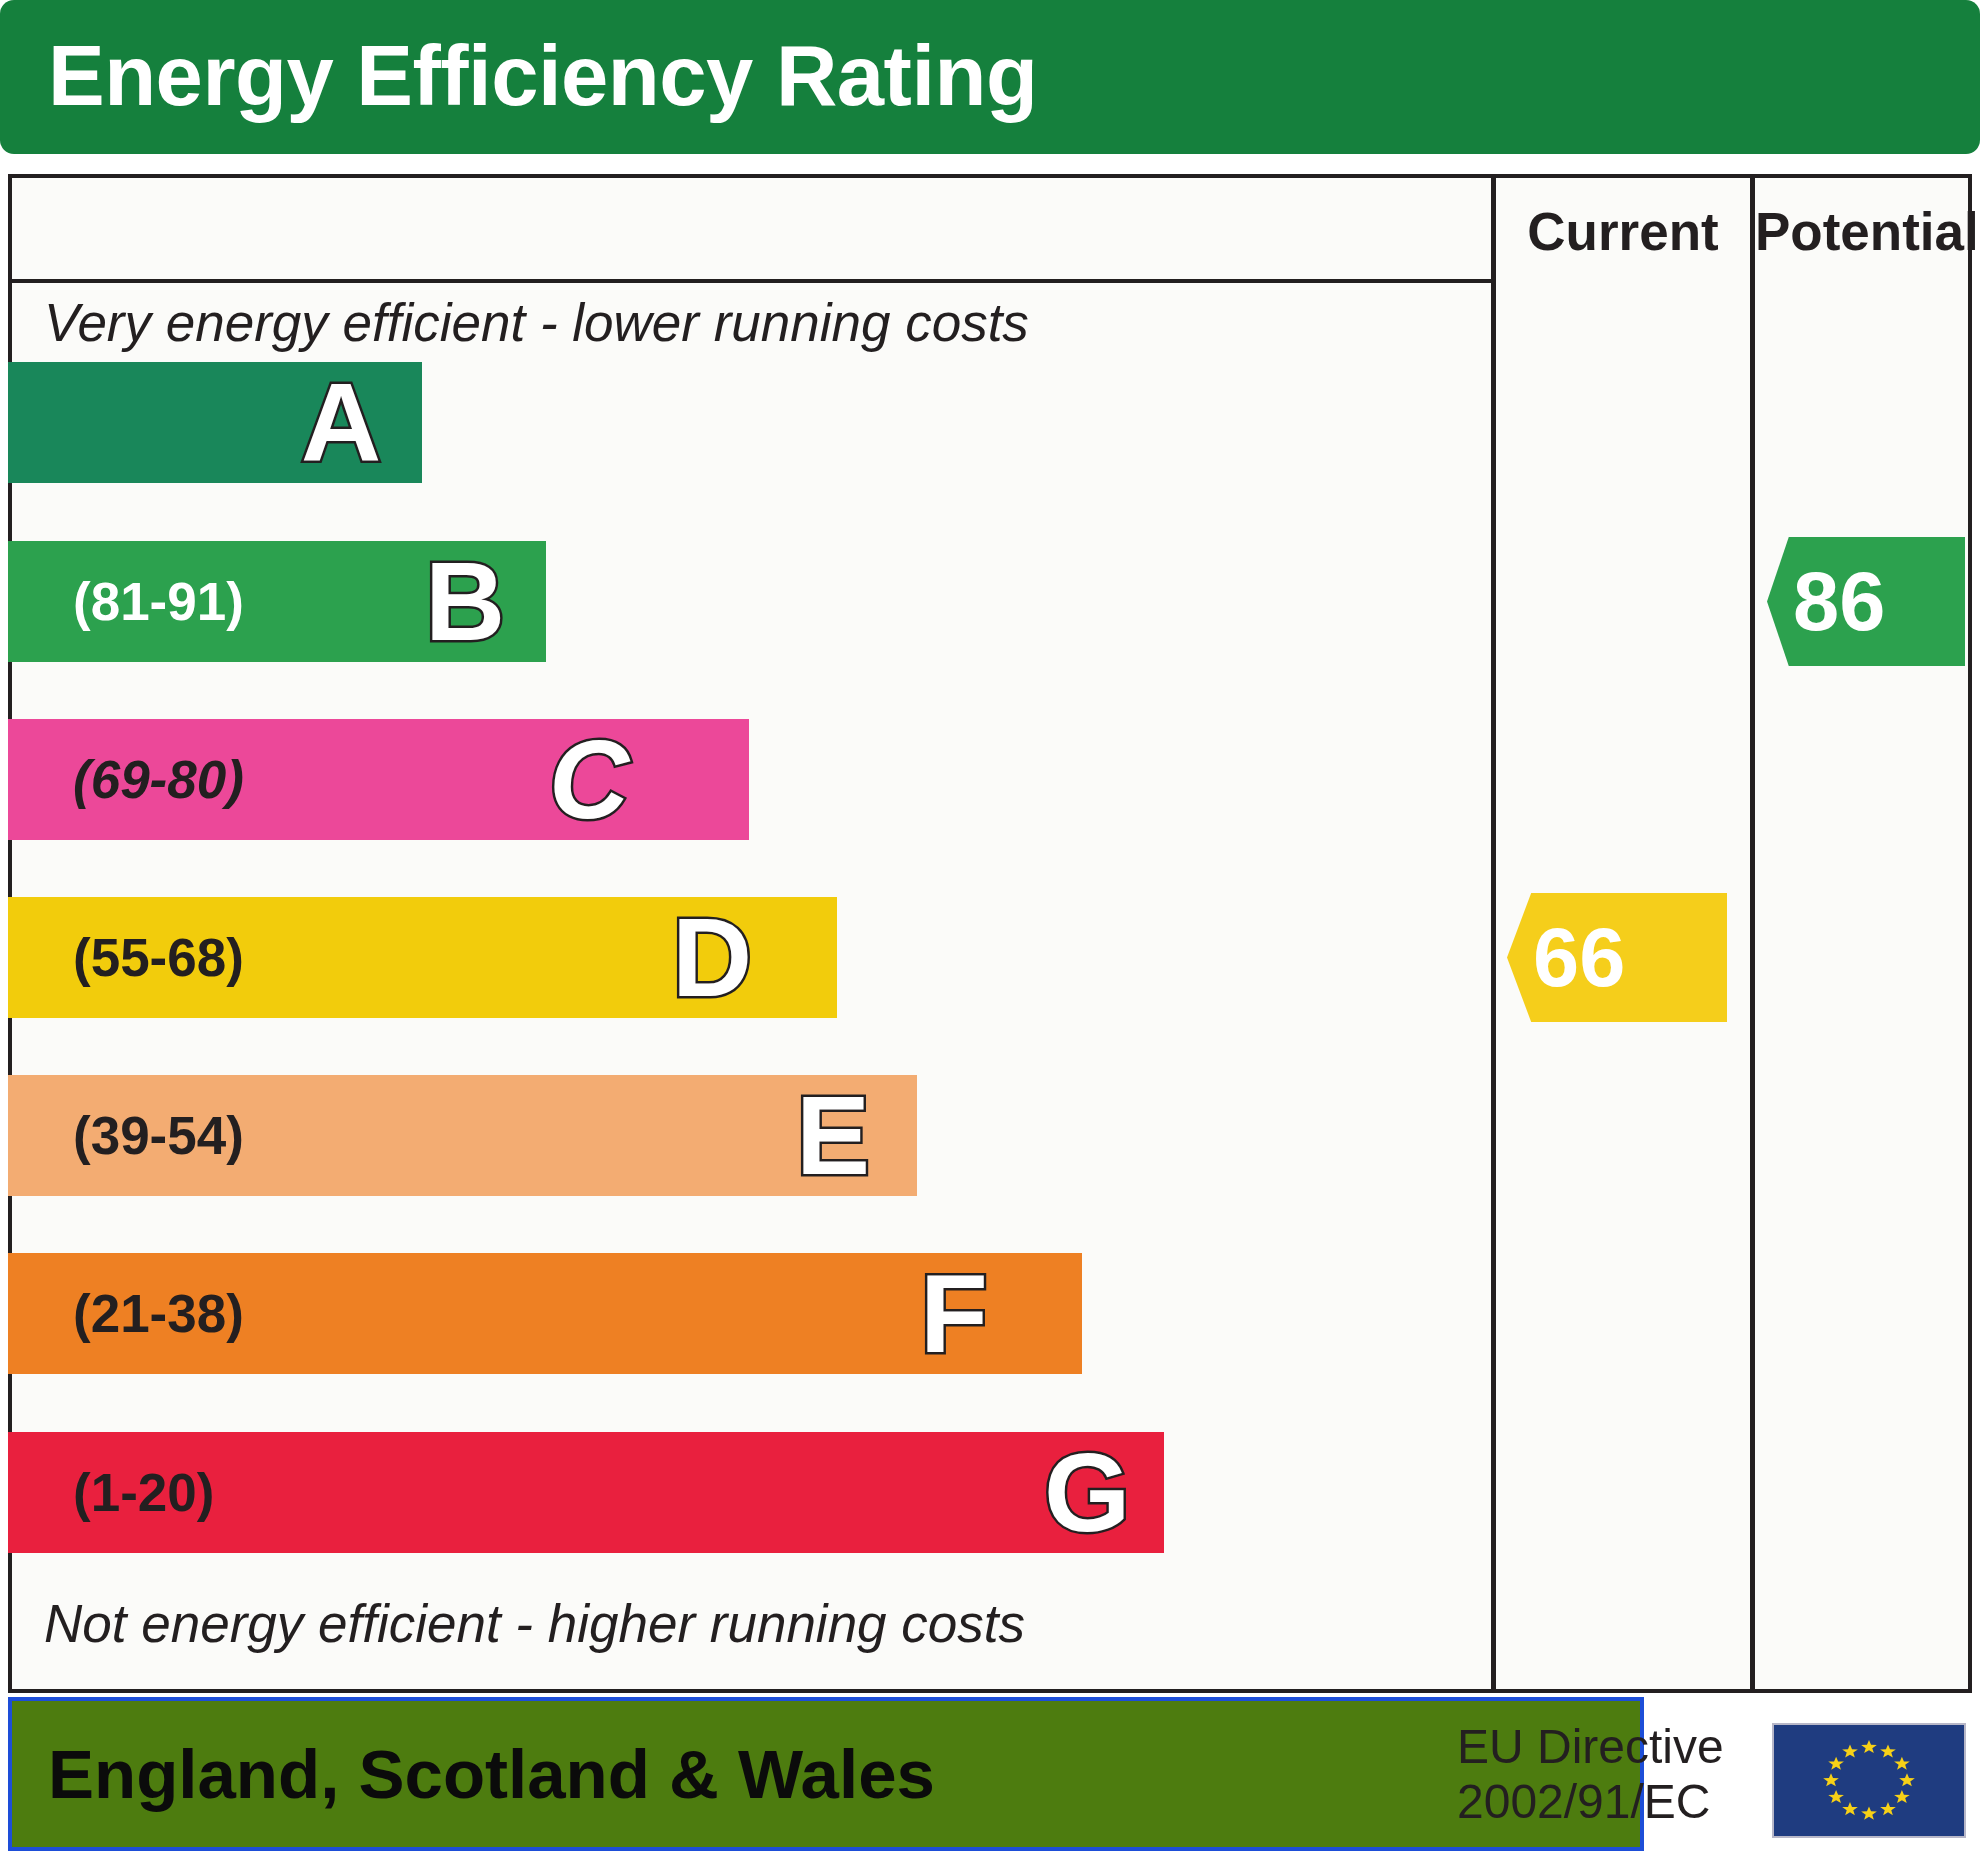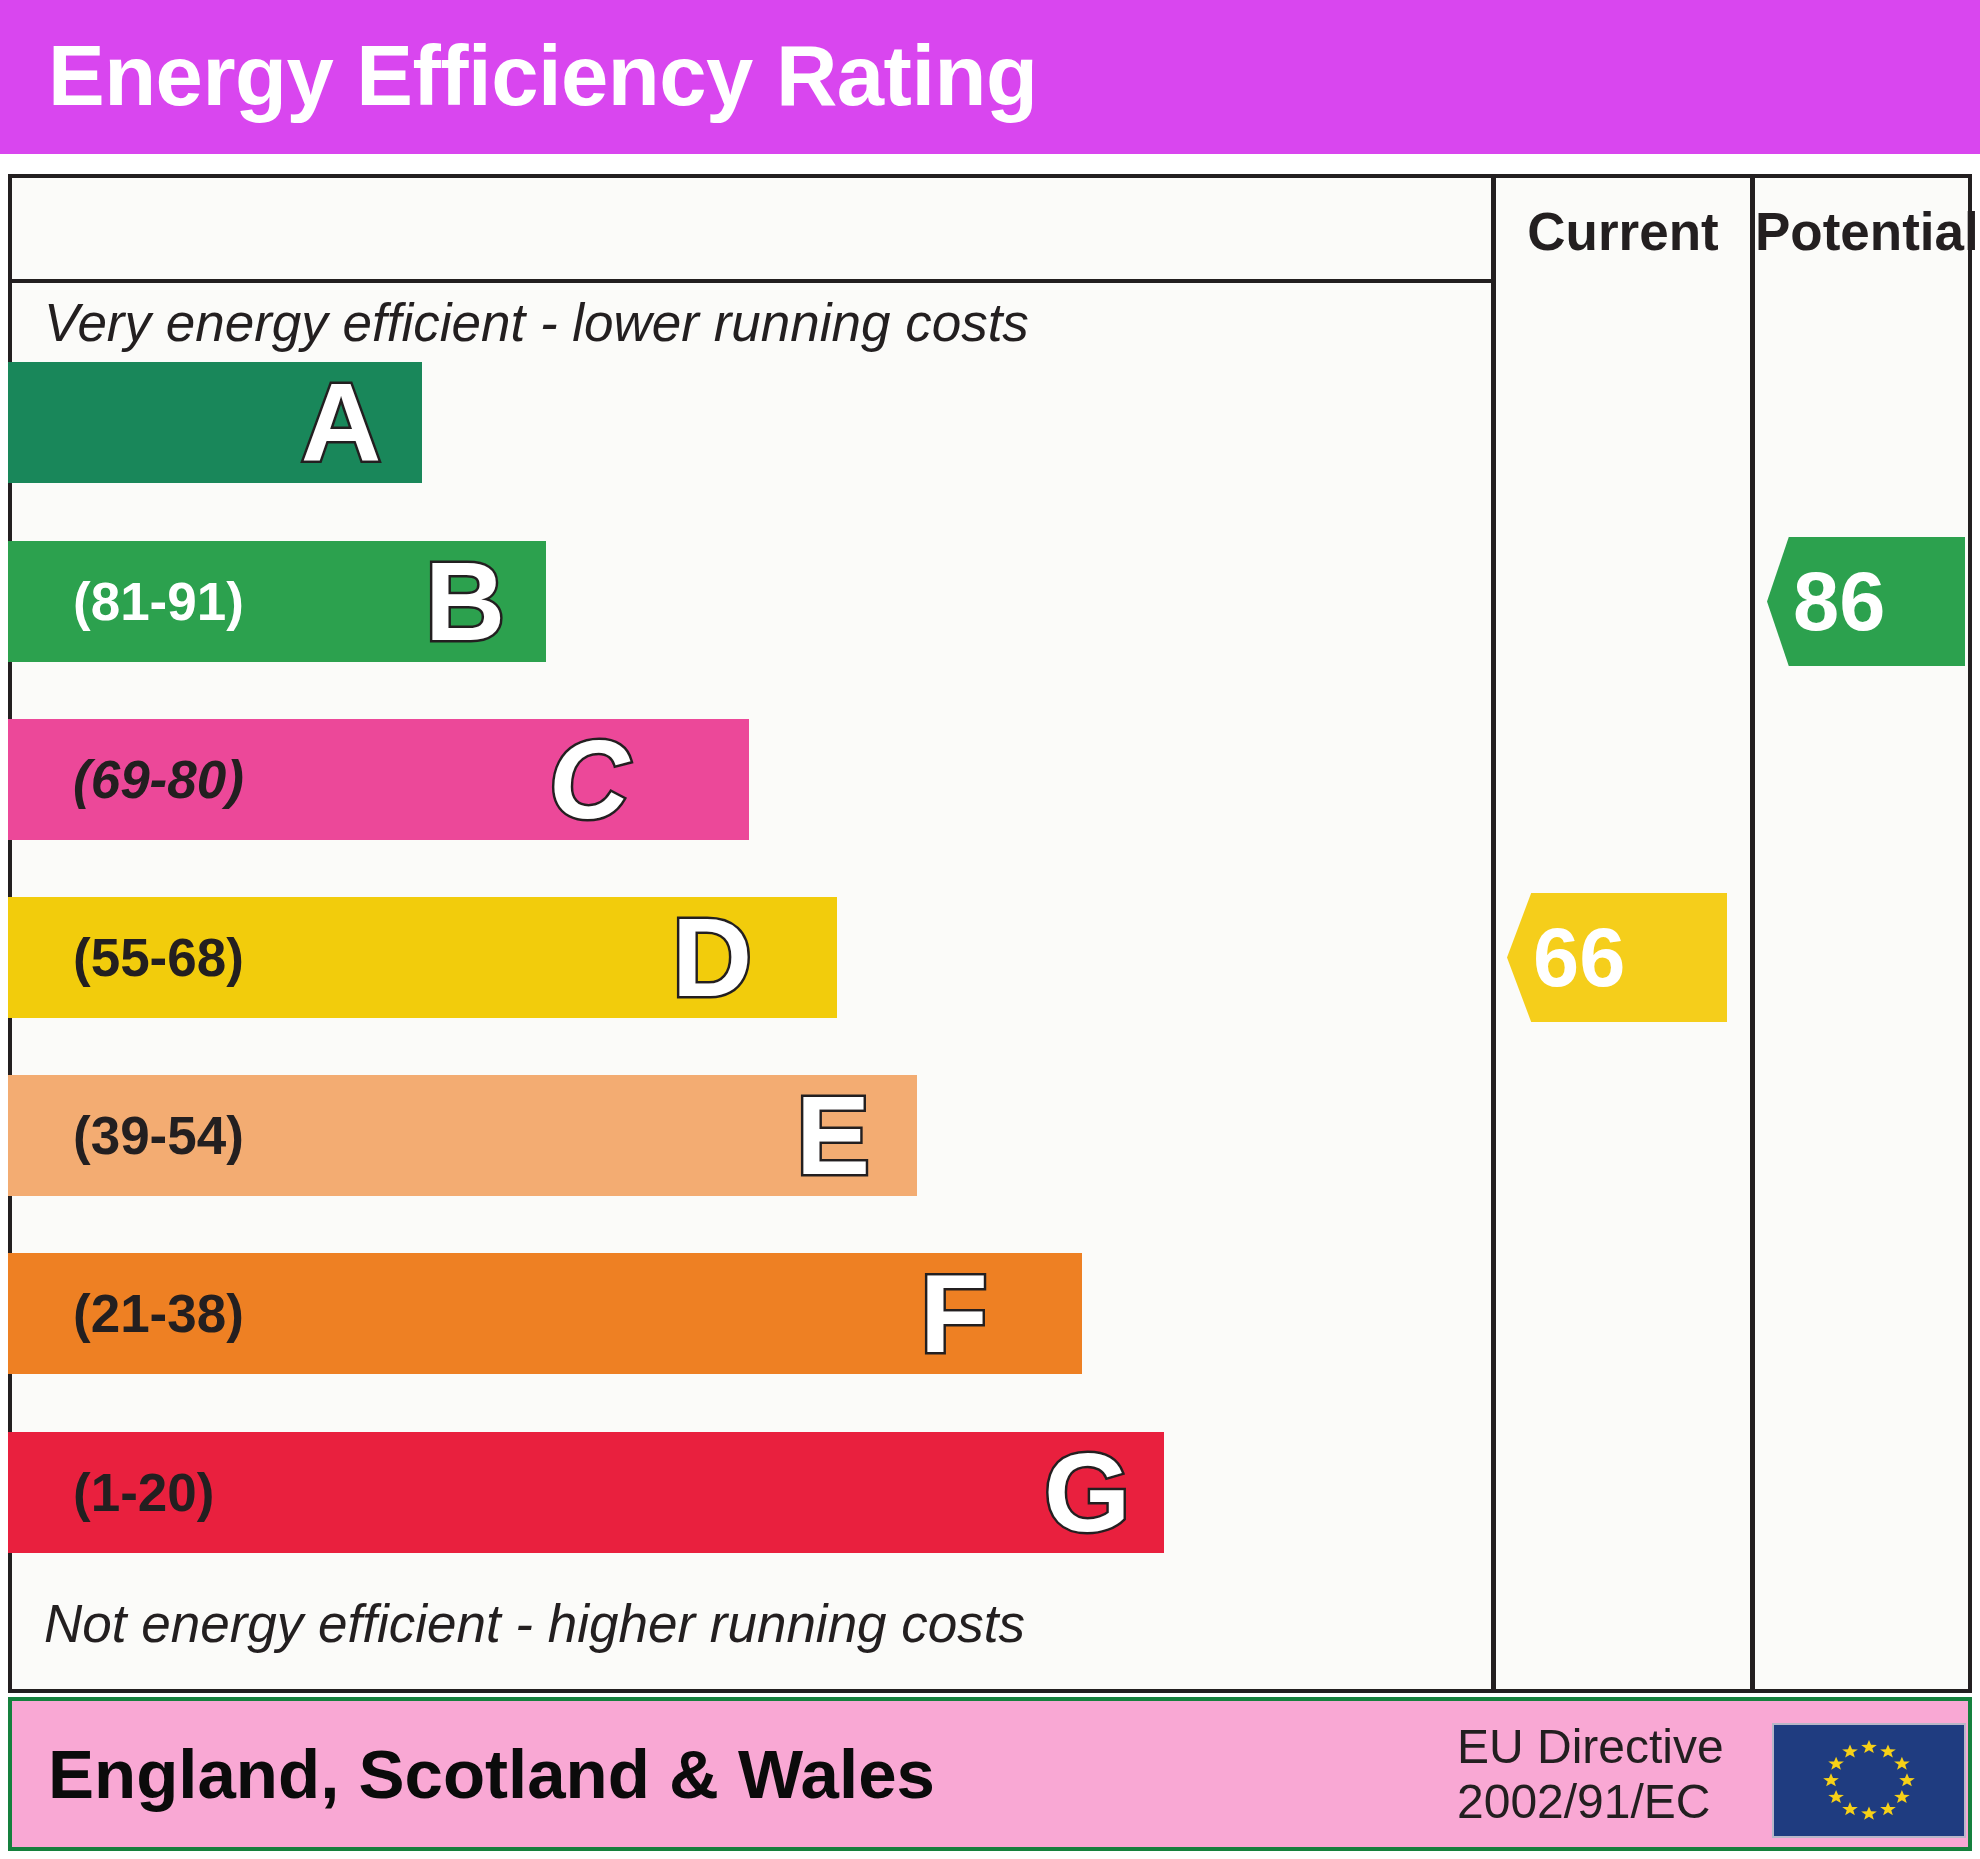--- a/index.html
+++ b/index.html
@@ -21,22 +21,23 @@
     overflow: hidden;
   }
 
   
   .title-bar {
     position: absolute;
     left: 0;
     top: 0;
     width: 1980px;
     height: 154px;
-    background: #d946ef;
-    box-sizing: border-box;
+    background: #15803d;
+    box-sizing: border-box;
+    border-radius: 14px;
   }
   .title-text {
     position: absolute;
     left: 48px;
     top: 24px;
     font-size: 85px;
     font-weight: bold;
     color: #ffffff;
     letter-spacing: -0.5px;
     line-height: 103px;
@@ -152,25 +153,25 @@
     text-align: left;
     padding-left: 26px;
     box-sizing: border-box;
   }
 
   
   .footer {
     position: absolute;
     left: 8px;
     top: 1697px;
-    width: 1964px;
+    width: 1636px;
     height: 154px;
-    border: 4px solid #15803d;
-    box-sizing: border-box;
-    background: #f9a8d4;
+    border: 4px solid #1d4ed8;
+    box-sizing: border-box;
+    background: #4d7c0f;
   }
   .footer-region {
     position: absolute;
     left: 36px;
     top: 22px;
     font-size: 69px;
     font-weight: bold;
     color: #0B0B0B;
     line-height: 103px;
     white-space: nowrap;

